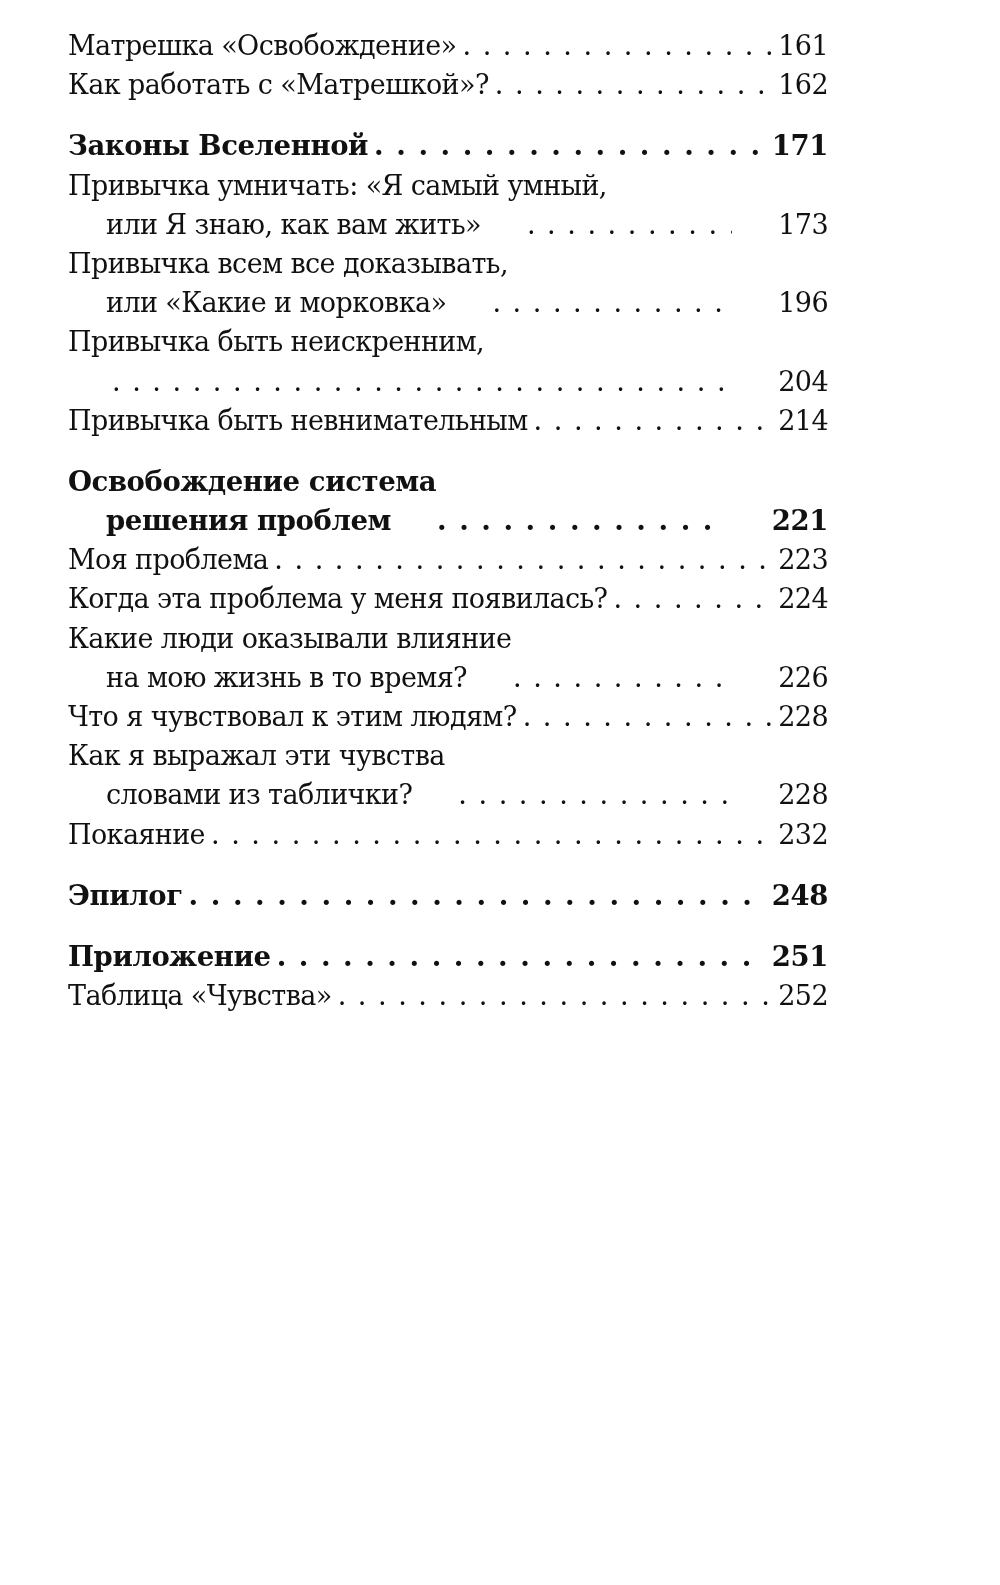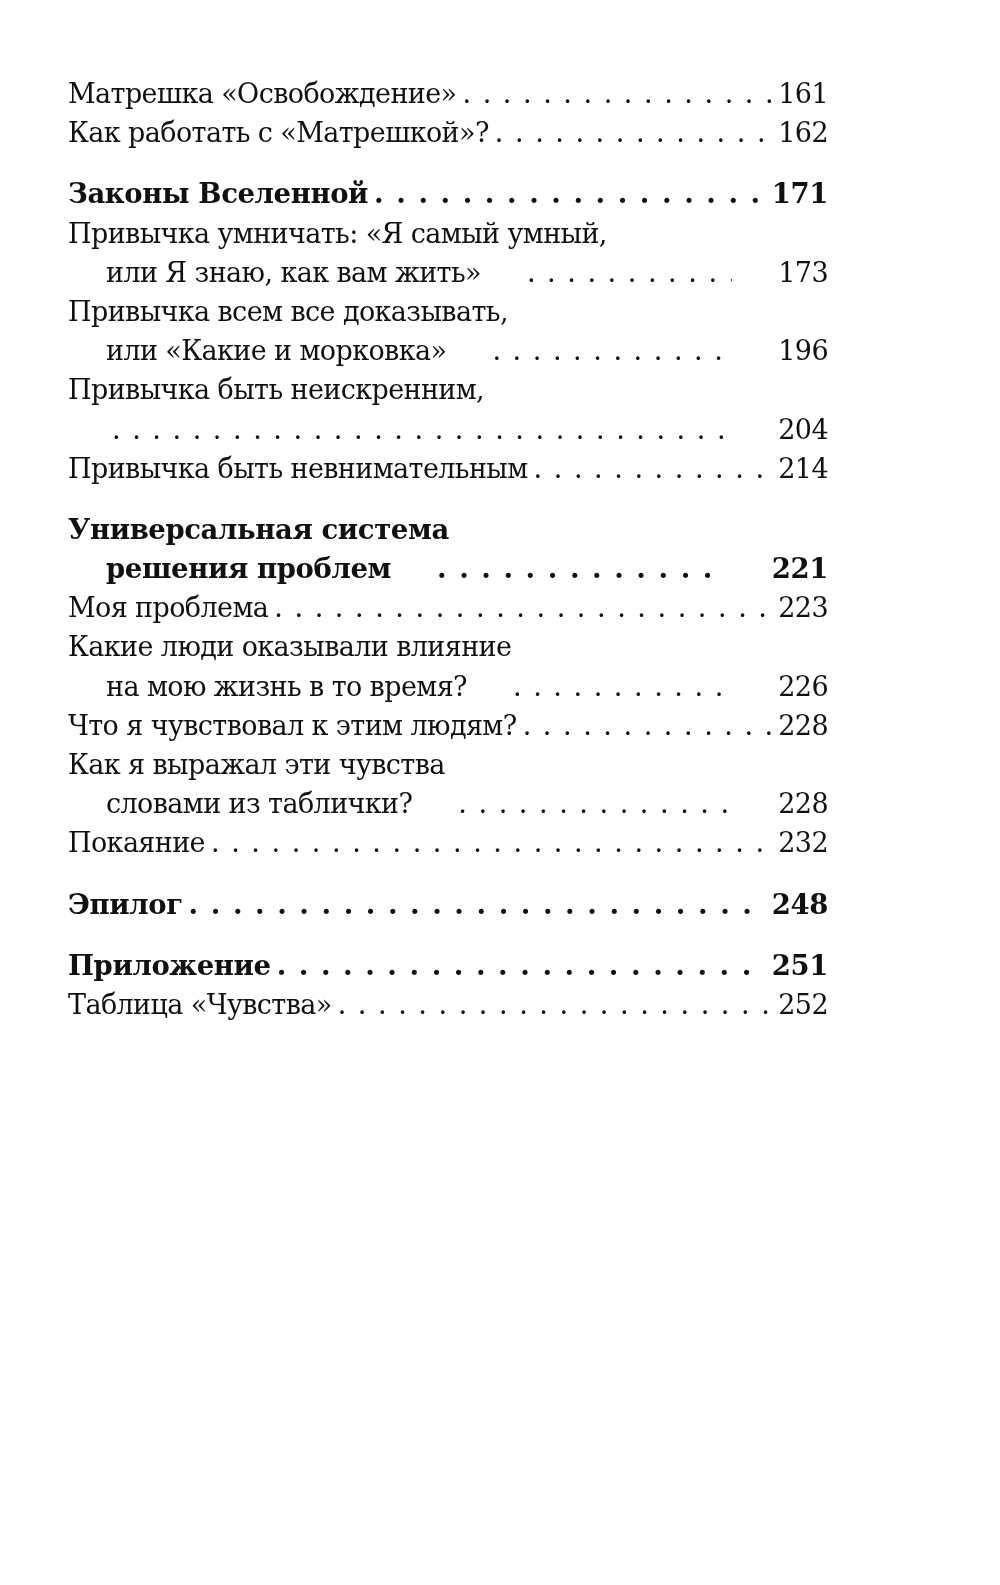--- a/index.html
+++ b/index.html
@@ -10,21 +10,20 @@
       color: #111111;
       font-family: "DejaVu Serif", "Liberation Serif", serif;
       overflow: hidden;
       position: relative;
     }
     .toc {
       position: absolute;
       left: 68px;
       top: 26px;
       width: 760px;
-      margin-top: 48px;
     }
     .entry { position: relative; }
     .line {
       display: flex;
       align-items: baseline;
       height: 39.2px;
       line-height: 39.2px;
       font-size: 27px;
       letter-spacing: -0.6px;
       white-space: nowrap;
@@ -116,37 +115,44 @@
       <span class="title">Привычка быть невнимательным</span>
       <span class="leader"></span>
       <span class="page">214</span>
     </div>
   </div>
 
   <div class="gap"></div>
 
   <div class="entry section">
     <div class="line">
-      <span class="title">Универсальная система</span>
+      <span class="title">Освобождение система</span>
     </div>
     <div class="line cont">
       <span class="title">решения проблем</span>
       <span class="leader"></span>
       <span class="page">221</span>
     </div>
   </div>
 
   <div class="entry">
     <div class="line">
       <span class="title">Моя проблема</span>
       <span class="leader"></span>
       <span class="page">223</span>
     </div>
   </div>
 
+  <div class="entry">
+    <div class="line">
+      <span class="title">Когда эта проблема у меня появилась?</span>
+      <span class="leader"></span>
+      <span class="page">224</span>
+    </div>
+  </div>
 
   <div class="entry">
     <div class="line">
       <span class="title">Какие люди оказывали влияние</span>
     </div>
     <div class="line cont">
       <span class="title">на мою жизнь в то время?</span>
       <span class="leader"></span>
       <span class="page">226</span>
     </div>

